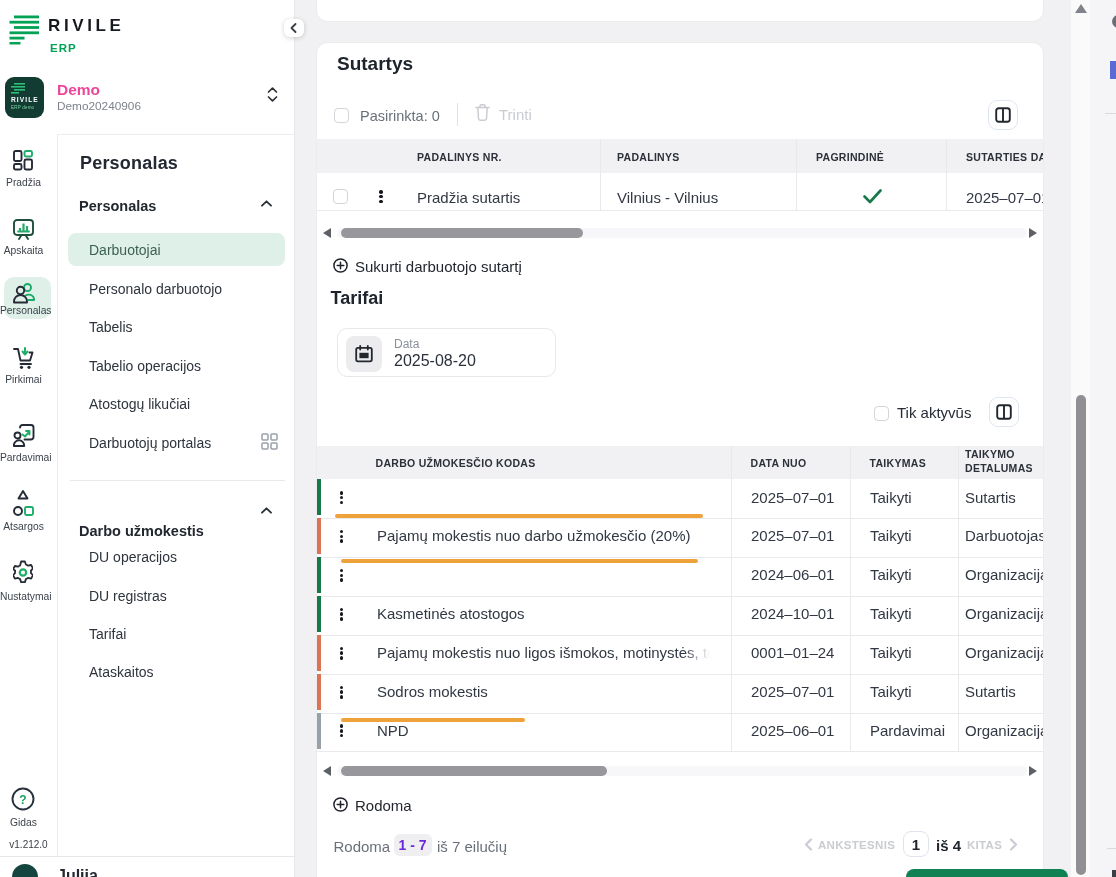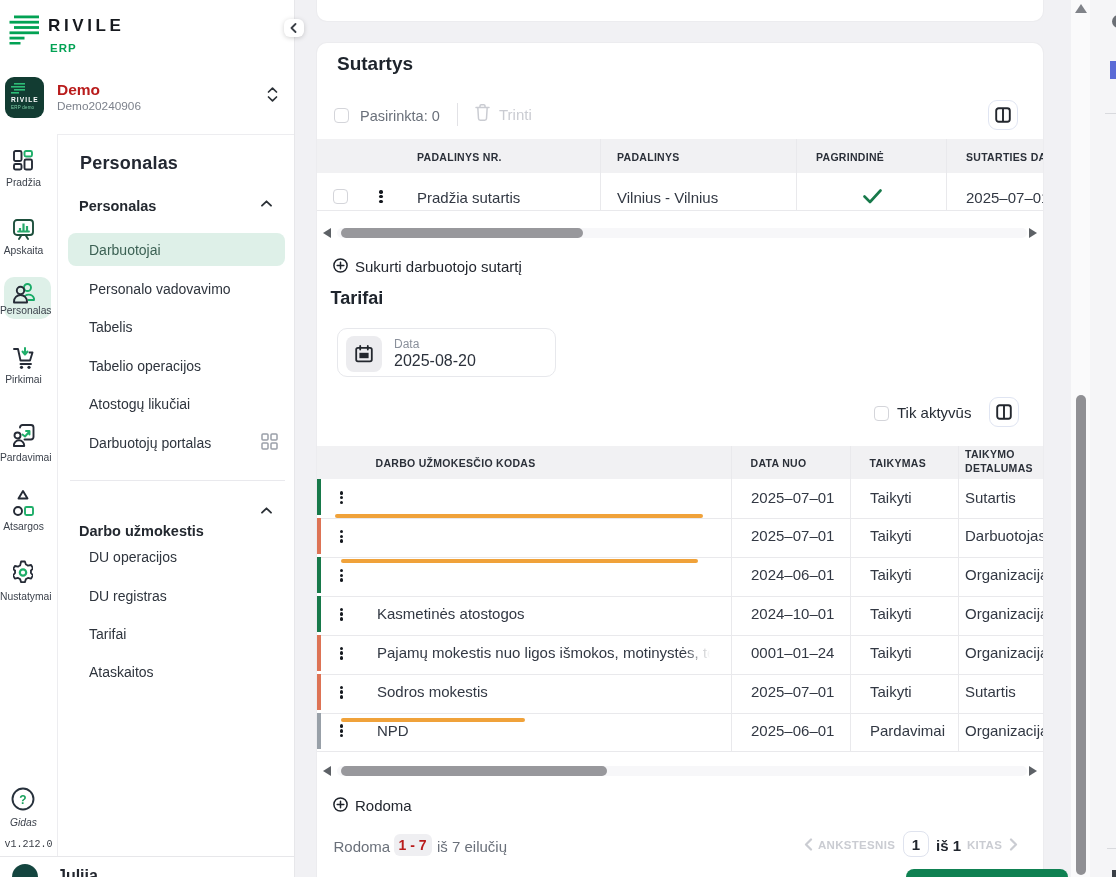--- a/index.html
+++ b/index.html
@@ -63,21 +63,21 @@
 
   <div class="abs" style="left:5px; top:77px; width:39px; height:41px; border-radius:9px; background:#123c32;"></div>
   <svg class="abs" style="left:11px; top:83px;" width="27" height="29" viewBox="0 0 27 29">
     <rect x="3" y="0" width="11" height="1.6" fill="#2ebd77"></rect>
     <rect x="0" y="3" width="14" height="1.6" fill="#2ebd77"></rect>
     <rect x="3" y="6" width="11" height="1.6" fill="#2ebd77"></rect>
     <rect x="0" y="9" width="8" height="1.6" fill="#2ebd77"></rect>
     <text x="0" y="19" font-size="6.6" font-weight="bold" letter-spacing="1.1" fill="#ffffff" font-family="Liberation Sans">RIVILE</text>
     <text x="0" y="26" font-size="4.5" letter-spacing="0.2" fill="#7fd0a8" font-family="Liberation Sans">ERP demo</text>
   </svg>
-  <div class="abs" style="left:57px; top:81px; font-size:15.5px; font-weight:bold; color:#b91c1c;">Demo</div>
+  <div class="abs" style="left:57px; top:81px; font-size:15.5px; font-weight:bold; color:#ec4899;">Demo</div>
   <div class="abs" style="left:57px; top:99px; font-size:11.8px; color:#7d828c;">Demo20240906</div>
   <svg class="abs" style="left:266px; top:87px;" width="13" height="15" viewBox="0 0 13 15">
     <path d="M2.5 5 L6.5 1.2 L10.5 5" fill="none" stroke="#2b3036" stroke-width="1.7" stroke-linecap="round" stroke-linejoin="round"></path>
     <path d="M2.5 10 L6.5 13.8 L10.5 10" fill="none" stroke="#2b3036" stroke-width="1.7" stroke-linecap="round" stroke-linejoin="round"></path>
   </svg>
   <div class="hdrDiv"></div>
   <div class="railDiv"></div>
 
   <svg class="abs" style="left:13px; top:150px;" width="20" height="21" viewBox="0 0 20 21">
     <rect x="1" y="1" width="7.5" height="10" rx="1.5" fill="none" stroke="#252b36" stroke-width="1.9"></rect>
@@ -147,33 +147,33 @@
     <circle cx="10" cy="12.5" r="3.2" fill="none" stroke="#1fae69" stroke-width="2.2"></circle>
   </svg>
   <div class="railItem" style="top:591px;">
       <span class="railLabel">Nustatymai</span>
     </div>
 
   <svg class="abs" style="left:11px; top:787px;" width="24" height="24" viewBox="0 0 24 24">
     <circle cx="12" cy="12" r="10.5" fill="none" stroke="#27313c" stroke-width="1.9"></circle>
     <text x="12" y="16.5" font-size="12" font-weight="bold" fill="#19a05c" text-anchor="middle" font-family="Liberation Sans">?</text>
   </svg>
-  <div class="railItem" style="top:817px;font-style:italic;">
+  <div class="railItem" style="top:817px;">
       <span class="railLabel">Gidas</span>
     </div>
-  <div class="abs" style="left:0; top:839px; width:57px; text-align:center; font-family:Liberation Mono, monospace; font-size:10px; color:#3a3f47;">v1.212.0</div>
+  <div class="abs" style="left:0; top:839px; width:57px; text-align:center; font-family:Liberation Sans, sans-serif; font-size:10px; color:#3a3f47;">v1.212.0</div>
 
   <div class="menuTitle" style="top:153px;">Personalas</div>
   <div class="menuSec" style="top:198px;">Personalas</div>
   <svg class="chev" style="left:261px; top:200px;" viewBox="0 0 11 7">
       <path d="M1 5.7 L5.5 1.3 L10 5.7" fill="none" stroke="#2b3036" stroke-width="1.8" stroke-linecap="round" stroke-linejoin="round"></path>
     </svg>
   <div class="abs" style="left:68px; top:233px; width:217px; height:33px; background:#def0e8; border-radius:8px;"></div>
   <div class="menuItem" style="top:242px; color:#3c6154;">Darbuotojai</div>
-  <div class="menuItem" style="top:281px;">Personalo vadovavimo</div>
+  <div class="menuItem" style="top:281px;">Personalo darbuotojo</div>
   <div class="menuItem" style="top:319px;">Tabelis</div>
   <div class="menuItem" style="top:358px;">Tabelio operacijos</div>
   <div class="menuItem" style="top:396px;">Atostogų likučiai</div>
   <div class="menuItem" style="top:435px;">Darbuotojų portalas</div>
   <svg class="abs" style="left:261px; top:433px;" width="17" height="17" viewBox="0 0 17 17">
     <rect x="1" y="1" width="6" height="6" rx="1" fill="none" stroke="#9aa0a9" stroke-width="1.5"></rect>
     <rect x="10" y="1" width="6" height="6" rx="1" fill="none" stroke="#9aa0a9" stroke-width="1.5"></rect>
     <rect x="1" y="10" width="6" height="6" rx="1" fill="none" stroke="#9aa0a9" stroke-width="1.5"></rect>
     <rect x="10" y="10" width="6" height="6" rx="1" fill="none" stroke="#9aa0a9" stroke-width="1.5"></rect>
   </svg>
@@ -281,20 +281,21 @@
     <div class="cin rtext" style="left:553px; top:445.5px;">Taikyti</div>
     <div class="cin rtext" style="left:648px; top:445.5px;">Sutartis</div>
     <div class="hline" style="left:0; top:475px; width:726px;"></div>
 
     <div class="bar" style="top:475px; height:36px; background:#dd7355;"></div>
     <div class="dots" style="left:22.5px; top:486.9px;">
         <span></span>
         <span></span>
         <span></span>
       </div>
+    <div class="cin rtext" style="left:60px; top:484.4px;">Pajamų mokestis nuo darbo užmokesčio (20%)</div>
     <div class="cin rtext" style="left:434px; top:484.4px;">2025–07–01</div>
     <div class="cin rtext" style="left:553px; top:484.4px;">Taikyti</div>
     <div class="cin rtext" style="left:648px; top:484.4px;">Darbuotojas</div>
     <div class="hline" style="left:0; top:513.9px; width:726px;"></div>
 
     <div class="bar" style="top:513.9px; height:36px; background:#17794a;"></div>
     <div class="dots" style="left:22.5px; top:525.8px;">
         <span></span>
         <span></span>
         <span></span>
@@ -361,28 +362,28 @@
     <div class="thumbH" style="left:24px; top:723px; width:266px;"></div>
     <div class="arrR" style="left:712px; top:722.5px;"></div>
 
     <svg class="cin" style="left:16px; top:754px;" width="15" height="15" viewBox="0 0 15 15">
       <circle cx="7.5" cy="7.5" r="6.6" fill="none" stroke="#1e232b" stroke-width="1.5"></circle>
       <path d="M7.5 4.2 V10.8 M4.2 7.5 H10.8" stroke="#1e232b" stroke-width="1.5" stroke-linecap="round"></path>
     </svg>
     <div class="cin" style="left:38px; top:753.5px; font-size:15px; color:#23272f;">Rodoma</div>
 
     <div class="cin" style="left:16.5px; top:794.5px; font-size:15px; color:#6a707a;">Rodoma</div>
-    <div class="cin" style="left:76.5px; top:790.5px; width:38px; height:22px; background:#efeff2; border-radius:6px; text-align:center; line-height:22px; font-size:14px; font-weight:bold; color:#b91c1c;">1 - 7</div>
+    <div class="cin" style="left:76.5px; top:790.5px; width:38px; height:22px; background:#efeff2; border-radius:6px; text-align:center; line-height:22px; font-size:14px; font-weight:bold; color:#6d28d9;">1 - 7</div>
     <div class="cin" style="left:120px; top:794.5px; font-size:15px; color:#6a707a;">iš 7 eilučių</div>
     <svg class="cin" style="left:487px; top:795px;" width="9" height="13" viewBox="0 0 9 13">
         <path d="M7 1.5 L2 6.5 L7 11.5" fill="none" stroke="#caccd2" stroke-width="2.2" stroke-linecap="round" stroke-linejoin="round"></path>
       </svg>
     <div class="cin" style="left:501px; top:796px; font-size:11.5px; font-weight:bold; letter-spacing:.3px; color:#caccd2;">ANKSTESNIS</div>
     <div class="cin" style="left:586px; top:788px; width:26px; height:26px; border:1px solid #dfe3ee; border-radius:8px; background:#fff; text-align:center; line-height:26px; font-size:15px; font-weight:bold; color:#21262e;">1</div>
-    <div class="cin" style="left:619px; top:793.5px; font-size:15px; font-weight:bold; color:#21262e;">iš 1</div>
+    <div class="cin" style="left:619px; top:793.5px; font-size:15px; font-weight:bold; color:#21262e;">iš 4</div>
     <div class="cin" style="left:650px; top:796px; font-size:11.5px; font-weight:bold; letter-spacing:.3px; color:#caccd2;">KITAS</div>
     <svg class="cin" style="left:692px; top:795px;" width="9" height="13" viewBox="0 0 9 13">
         <path d="M2 1.5 L7 6.5 L2 11.5" fill="none" stroke="#caccd2" stroke-width="2.2" stroke-linecap="round" stroke-linejoin="round"></path>
       </svg>
   </div>
 </div>
 
 <div class="abs" style="left:1071px; top:0; width:19px; height:877px; background:#fafafb;"></div>
 <div class="abs" style="left:1075px; top:4px; width:0; height:0; border-left:6px solid transparent; border-right:6px solid transparent; border-bottom:9px solid #808389;"></div>
 <div class="abs" style="left:1076px; top:395px; width:10px; height:480px; border-radius:5px; background:#909094;"></div>

